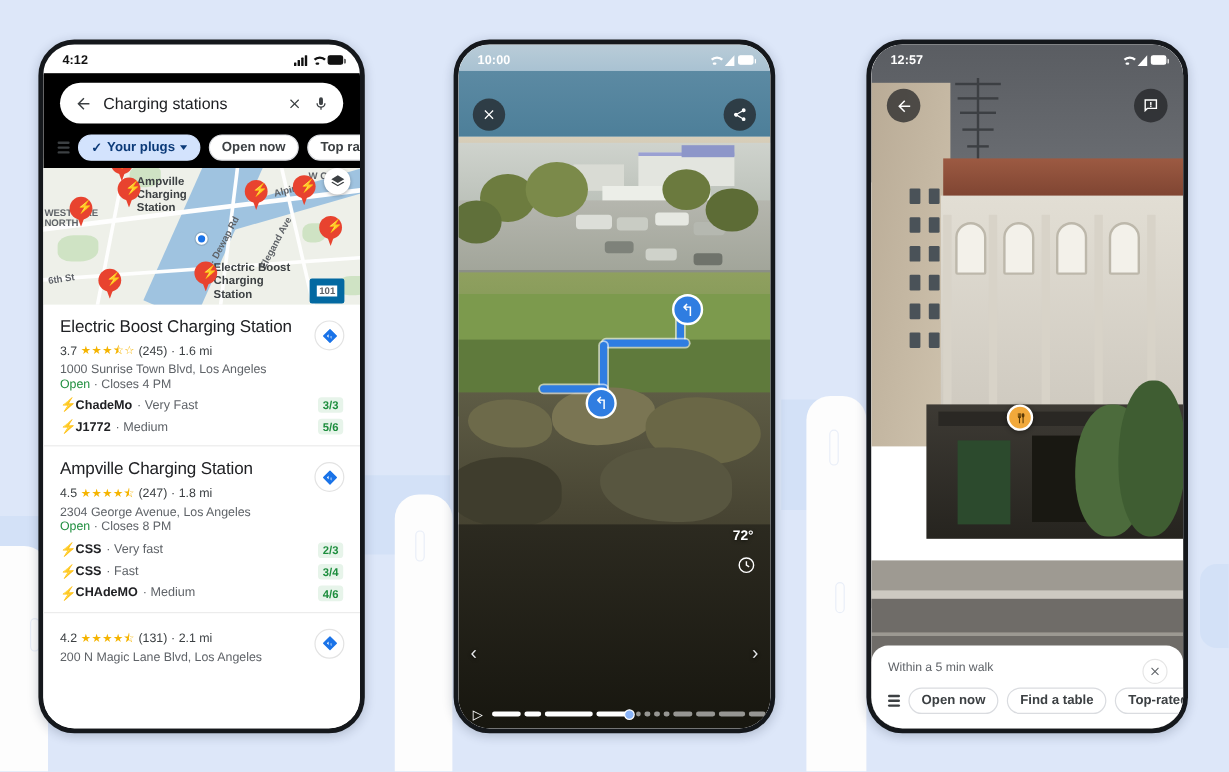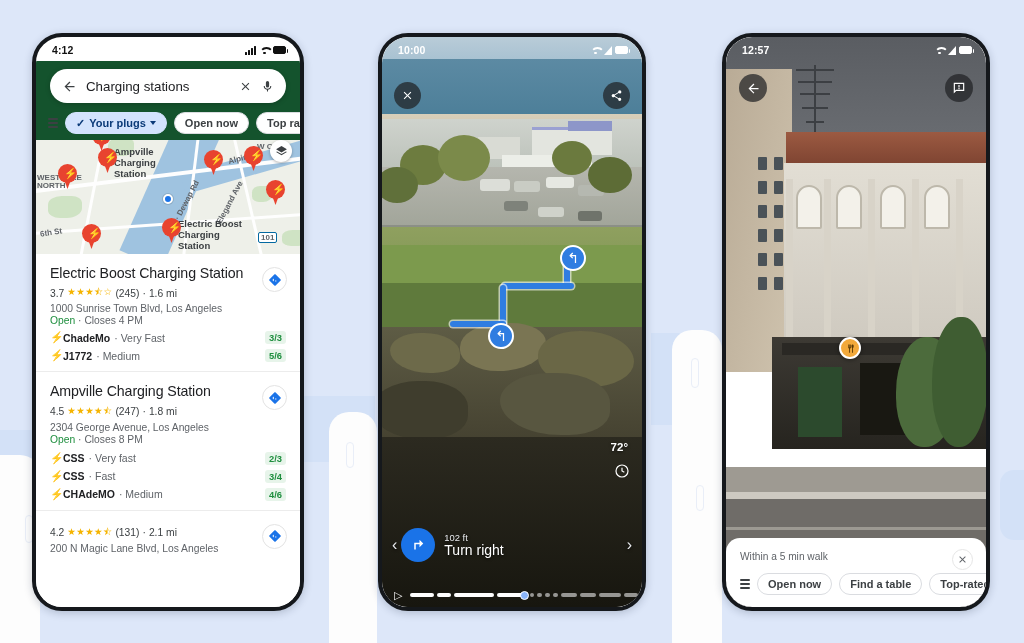--- a/index.html
+++ b/index.html
@@ -46,21 +46,21 @@
     content:""; position:absolute; left:0; top:1px; width:11px; height:11px;
     border:2.2px solid currentColor; border-radius:50%;
     clip-path: polygon(0 0,100% 0,50% 52%);
   }
   .wifi:after{ content:""; position:absolute; left:4.2px; top:6px; width:2.6px;height:2.6px;border-radius:50%;background:currentColor;}
   .batt { width:13px;height:8px;border:1.6px solid currentColor;border-radius:2px;position:relative;background:currentColor;}
   .batt:after{content:"";position:absolute;right:-3.4px;top:2px;width:1.8px;height:3.5px;background:currentColor;border-radius:0 1px 1px 0;}
   .tri { width:0;height:0;border-left:8px solid transparent;border-bottom:9px solid currentColor;}
 
   
-  .p1-top { position:absolute;top:24px;left:0;right:0;background:#14532d;z-index:12;padding:4px 0 6px; }
+  .p1-top { position:absolute;top:24px;left:0;right:0;background:#000000;z-index:12;padding:4px 0 6px; }
   .searchbar {
     margin:4px 14px 0; height:34px; background:#fff; border-radius:19px;
     box-shadow:0 1px 5px rgba(0,0,0,.22); display:flex; align-items:center;
     padding:0 12px; gap:9px;
   }
   .searchbar .sb-text { flex:1; font-size:13.3px; color:#202124; }
   .ico { display:inline-flex; align-items:center; justify-content:center; }
   .chips { display:flex; align-items:center; gap:7px; padding:9px 0 0 12px; }
   .chip {
     border:1px solid #dadce0; border-radius:15px; height:22px;
@@ -263,21 +263,21 @@
         <div class="mgreen" style="left:222px;top:60px;width:20px;height:16px;"></div>
         <div class="mgreen" style="left:252px;top:104px;width:26px;height:16px;"></div>
       </div>
 
       <span class="mlabel" style="left:1px;top:42px;width:26px;line-height:8px;">WESTLAKE NORTH</span>
       <span class="mlabel" style="left:192px;top:22px;transform:rotate(-14deg);">Alpine</span>
       <span class="mlabel" style="left:221px;top:10px;">W C</span>
       <span class="mlabel" style="left:4px;top:96px;transform:rotate(-9deg);">6th St</span>
       <span class="mlabel" style="left:122px;top:68px;transform:rotate(-62deg);">W · Dewap Rd</span>
       <span class="mlabel" style="left:170px;top:66px;transform:rotate(-62deg);">Elegand Ave</span>
-      <span class="mlabel" style="left:222px;top:100px;background:#fff;border:1px solid #0369a1;border-radius:2px;padding:0 2px;">101</span>
+      <span class="mlabel" style="left:222px;top:100px;background:#fff;border:6px solid #0369a1;border-radius:2px;padding:0 2px;">101</span>
 
       <span class="mlabel big" style="left:78px;top:14px;width:70px;line-height:11px;">Ampville Charging Station</span>
       <span class="mlabel big" style="left:142px;top:86px;width:74px;line-height:11px;">Electric Boost Charging Station</span>
 
       <span class="pin" style="left:56px;top:-6px;">
           <i class="head"></i>
           <i class="tail"></i>
           <b class="bolt">⚡</b>
         </span>
       <span class="pin" style="left:62px;top:16px;">
@@ -493,31 +493,20 @@
     <span class="temp" style="top:404px;">72°</span>
     <span class="circ-btn" style="right:9px;top:423px;width:22px;height:22px;background:transparent;">
       <svg width="16" height="16" viewBox="0 0 24 24">
           <circle cx="12" cy="12" r="9" fill="none" stroke="#fff" stroke-width="1.8"></circle>
           <path d="M12 7v5l3.5 2" stroke="#fff" stroke-width="1.8" fill="none"></path>
         </svg>
     </span>
 
     <div class="navbar2" style="top:486px;">
       <span class="chev" style="margin:0 4px 0 10px;">‹</span>
-      <span class="nav-pill">
-        <span class="nav-circ">
-          <svg width="18" height="18" viewBox="0 0 24 24">
-              <path d="M14 5l5 5-5 5v-4H9v7H7v-9h7z" fill="#fff"></path>
-            </svg>
-        </span>
-        <span>
-          <span class="nav-dist" style="display:block">102 ft</span>
-          <span class="nav-act" style="display:block">Turn right</span>
-        </span>
-      </span>
       <span class="chev" style="margin-left:auto;margin-right:10px;">›</span>
     </div>
 
     <div class="timeline" style="top:545px;">
       <span style="color:#fff;font-size:11px;">▷</span>
       <span class="tl-track">
         <i class="tl-seg done" style="width:24px"></i>
           <i class="tl-seg done" style="width:14px"></i>
         <i class="tl-seg done" style="width:40px"></i>
           <i class="tl-seg done" style="width:30px"></i>

